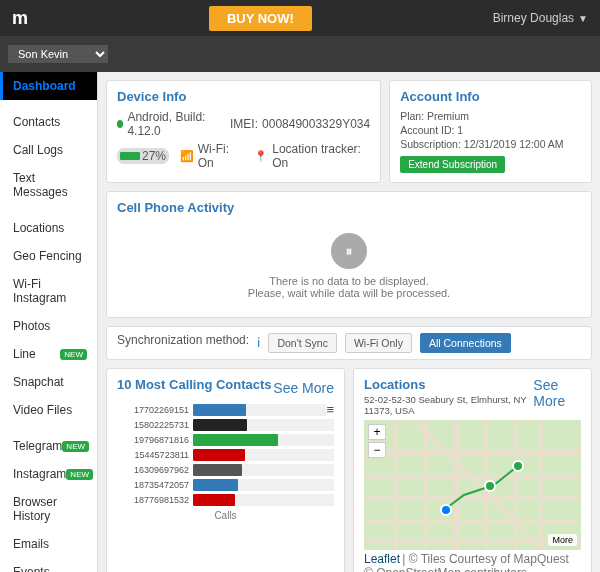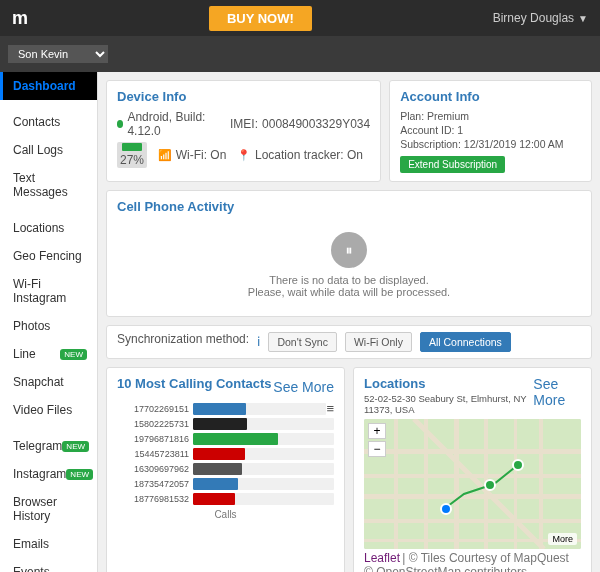--- a/index.html
+++ b/index.html
@@ -137,24 +137,23 @@
       margin-bottom: 4px;
       font-size: 10.5px;
       color: #555;
     }
     .green-dot { width: 8px; height: 8px; background: #28a745; border-radius: 50%; display: inline-block; }
     .battery-bar {
       display: inline-flex;
       align-items: center;
       gap: 2px;
       background: #ddd;
-      border-radius: 2px;
+      border-radius: 7px;
       padding: 1px 3px;
       font-size: 10px;
-      flex-direction: column;
     }
     .battery-fill { width: 20px; height: 8px; background: #28a745; border-radius: 1px; }
     .wifi-icon { color: #337ab7; font-size: 11px; }
     .location-icon { color: #cc0000; font-size: 11px; }
 
     .account-info-panel {
       background: white;
       border: 1px solid #ddd;
       border-radius: 3px;
       padding: 8px 10px;
@@ -382,21 +381,21 @@
       height: 12px;
       border-radius: 50%;
       background: #007bff;
       border: 2px solid white;
     }
     .map-footer {
       font-size: 8px;
       color: #777;
       margin-top: 2px;
     }
-    .leaflet-link { color: #701a75; text-decoration: none; text-align: right; }
+    .leaflet-link { color: #0c4a6e; text-decoration: none; text-align: right; }
   </style>
 </head>
 <body>
 
 <div class="topbar">
   <span class="topbar-logo">m</span>
   <button class="buy-now-btn">BUY NOW!</button>
   <div class="topbar-user">
     <span>Birney Douglas</span>
     <span class="arrow">▼</span>

